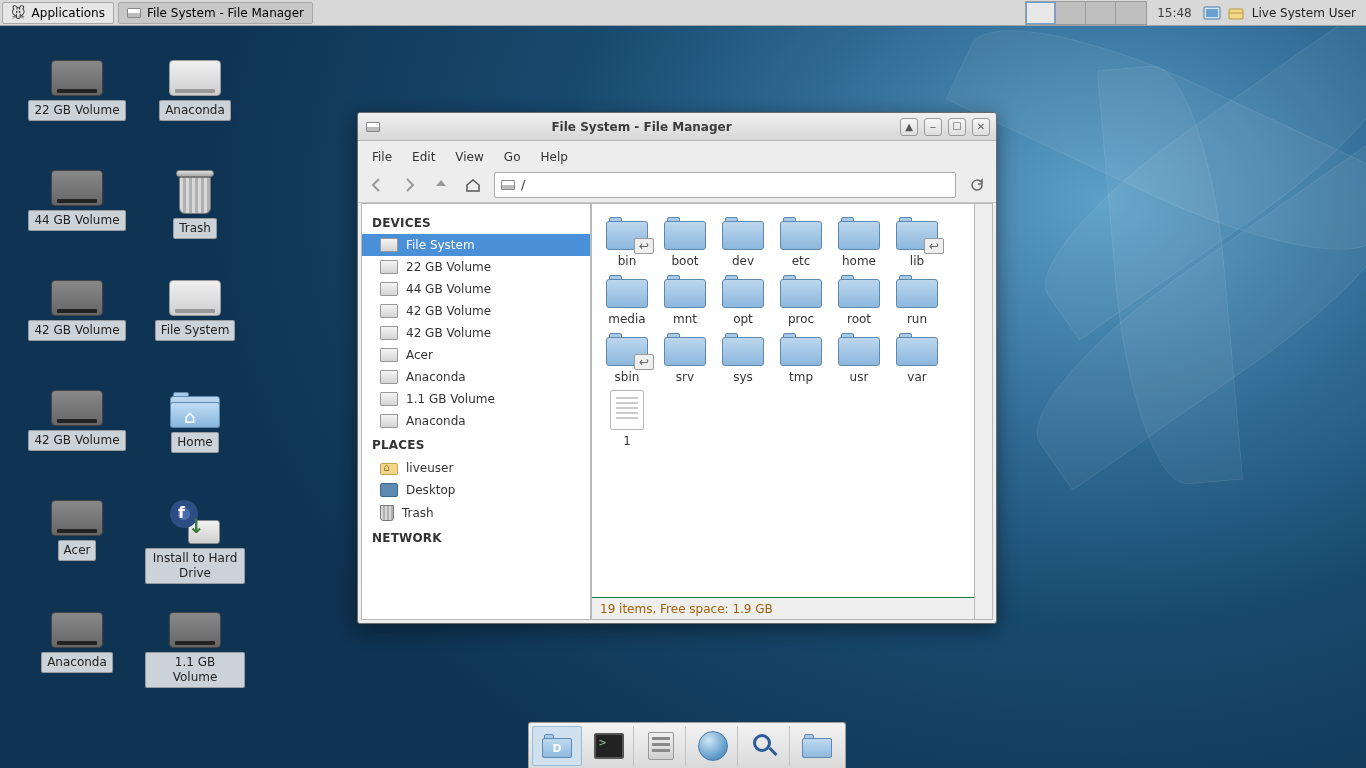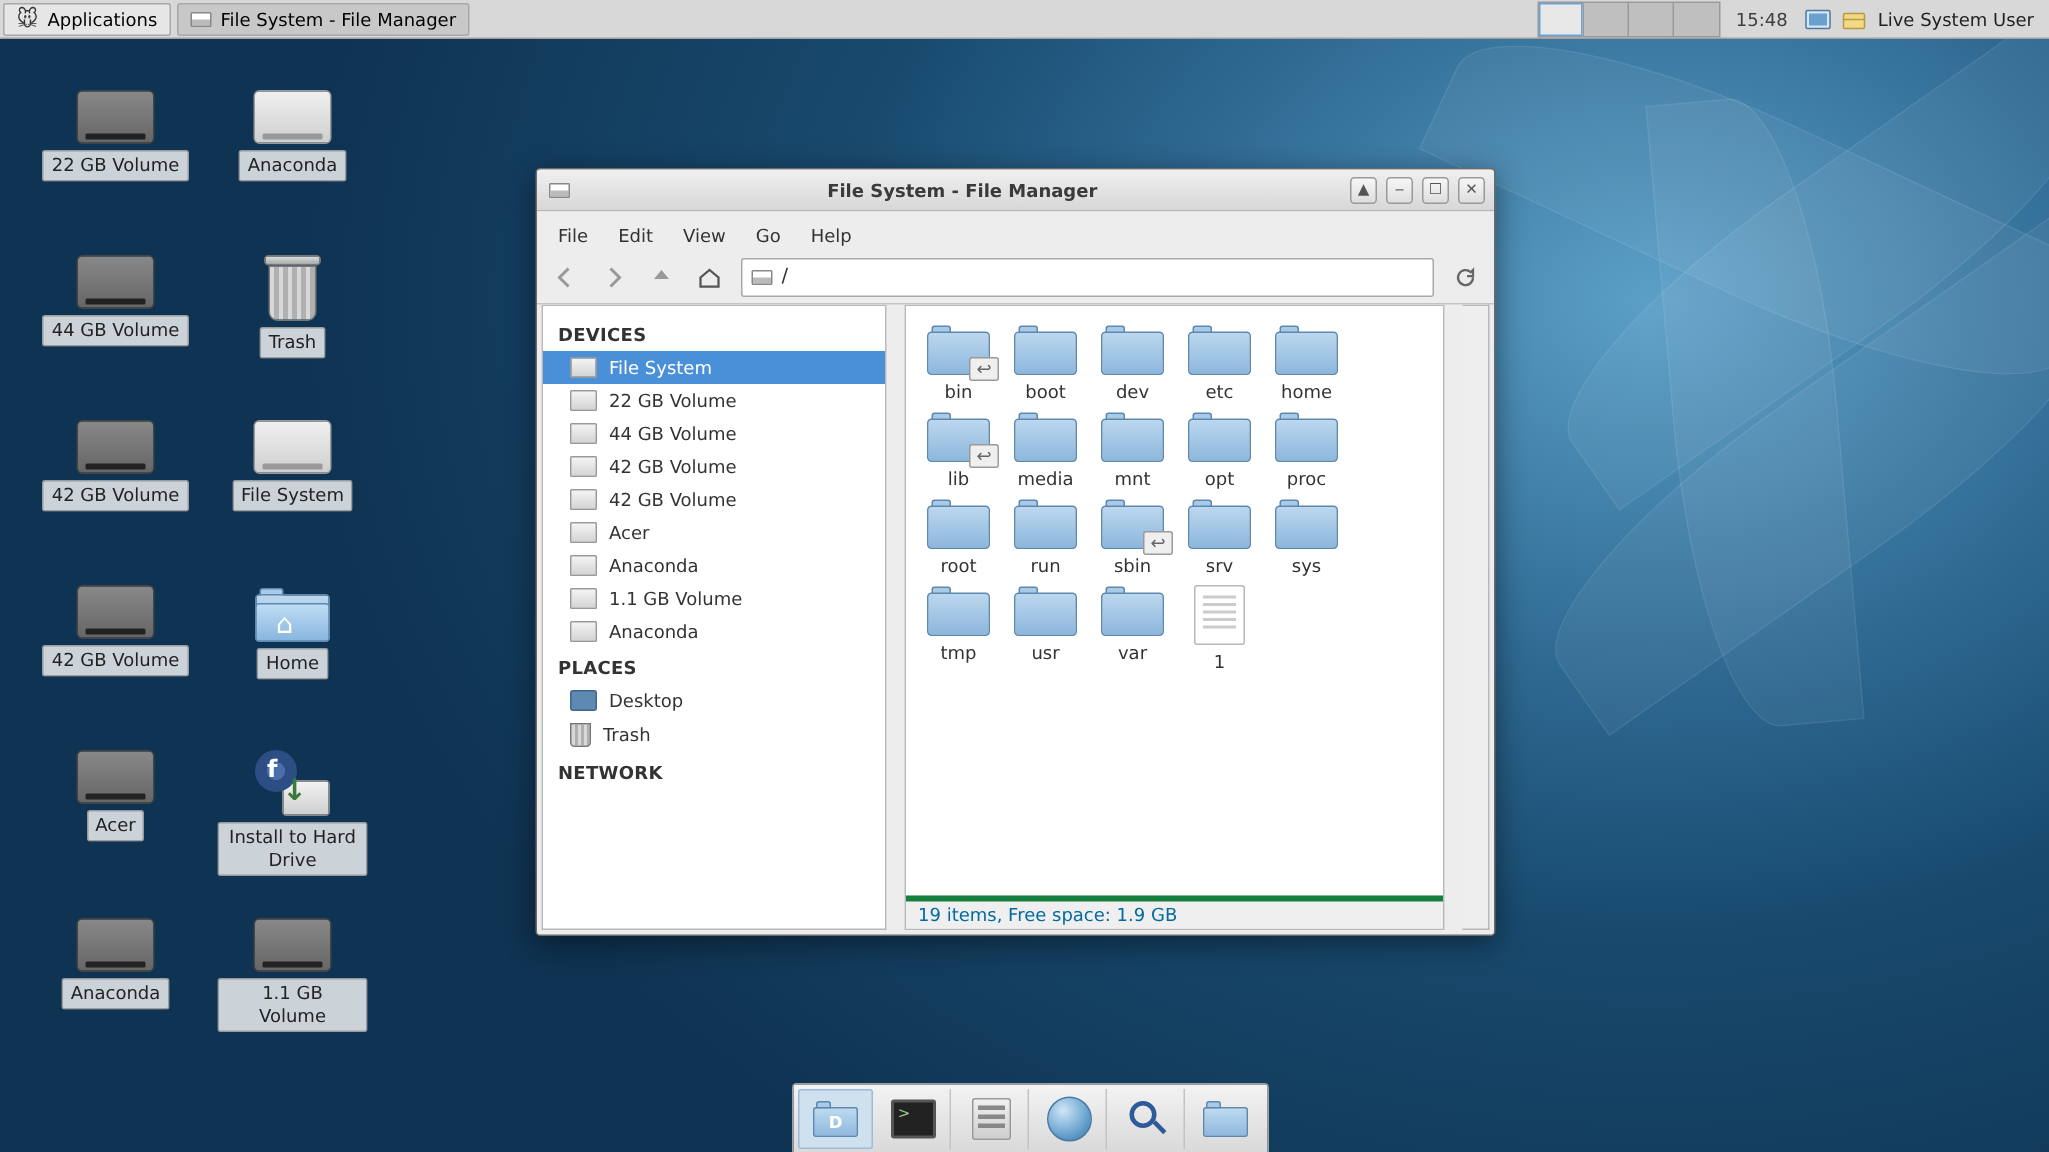--- a/index.html
+++ b/index.html
@@ -61,21 +61,21 @@
 .titlebar .wbtn:last-child{margin-right:6px;}
 .menubar{height:26px;display:flex;align-items:flex-end;padding:0 6px;gap:4px;background:#ededed;}
 .menubar span{padding:3px 8px;color:#333;}
 .toolbar{height:36px;display:flex;align-items:center;padding:0 8px;gap:10px;background:#ededed;border-bottom:1px solid #c5c5c5;}
 .toolbar .navbtn{width:22px;height:22px;display:flex;align-items:center;justify-content:center;color:#888;}
 .toolbar .navbtn.enabled{color:#444;}
 .addrwrap{flex:1;display:flex;align-items:center;height:26px;border:1px solid #a9a9a9;border-radius:2px;background:#fff;}
 .addrwrap .aicon{margin:0 6px;}
 .addrwrap input{flex:1;border:0;outline:0;background:transparent;font-size:13px;color:#333;padding-right:6px;}
 .toolbar .refresh{width:22px;color:#666;display:flex;align-items:center;justify-content:center;}
-.content{flex:1;display:flex;overflow:hidden;padding:0 3px 3px 3px;gap:12px;}
+.content{flex:1;display:flex;overflow:hidden;padding:0 3px 3px 3px;gap:0;}
 .sidebar{width:230px;background:#fff;border:1px solid #b8b8b8;overflow-y:auto;padding:6px 0;}
 .sidebar .hdr{font-weight:bold;color:#333;padding:6px 10px 4px;letter-spacing:0.2px;}
 .sidebar .item{display:flex;align-items:center;gap:8px;padding:4px 10px 4px 18px;color:#333;}
 .sidebar .item.selected{background:#4a90d9;color:#fff;}
 .side-ico{width:18px;height:14px;flex:none;}
 .side-ico.drv{background:linear-gradient(#f4f4f4,#d4d4d4);border:1px solid #999;border-radius:1px;}
 .side-ico.homefold{width:18px;height:15px;position:relative;}
 .side-ico.homefold::before{content:"";position:absolute;inset:0;top:3px;background:#f2d58a;border:1px solid #c4a550;border-radius:2px;}
 .side-ico.homefold::after{content:"⌂";position:absolute;left:3px;top:1px;font-size:11px;color:#a07f2e;}
 .side-ico.deskfold{width:18px;height:14px;background:#5e8ab2;border:1px solid #3c668c;border-radius:2px;}
@@ -83,21 +83,21 @@
 .mainpane{flex:1;background:#fff;border:1px solid #b8b8b8;display:flex;flex-direction:column;}
 .iconview{flex:1;padding:12px 6px;display:flex;flex-wrap:wrap;align-content:flex-start;gap:6px 0;}
 .fcell{width:58px;display:flex;flex-direction:column;align-items:center;gap:4px;}
 .fcell .nm{color:#333;font-size:12px;text-align:right;}
 .folder-ico{width:42px;height:34px;position:relative;}
 .folder-ico .bk{position:absolute;inset:0;top:5px;background:linear-gradient(#bcd7ee,#8cb7dd);border:1px solid #5d88af;border-radius:3px;}
 .folder-ico .tb{position:absolute;left:3px;top:1px;width:13px;height:7px;background:#a8cae6;border:1px solid #5d88af;border-radius:2px 2px 0 0;}
 .folder-ico .link{position:absolute;right:-6px;bottom:-4px;width:20px;height:16px;background:#efefef;border:1px solid #9a9a9a;border-radius:2px;display:flex;align-items:center;justify-content:center;color:#666;font-size:12px;}
 .file-ico{width:34px;height:40px;background:#fff;border:1px solid #b8b8b8;border-radius:2px;position:relative;}
 .file-ico::before{content:"";position:absolute;left:5px;right:5px;top:6px;height:2px;background:#ccc;box-shadow:0 5px 0 #ccc,0 10px 0 #ccc,0 15px 0 #ccc,0 20px 0 #ccc;}
-.statusbar{height:22px;border-top:4px solid #15803d;display:flex;align-items:center;padding:0 8px;color:#0369a1;font-size:12px;background:#efefef;}
+.statusbar{height:22px;border-top:1px solid #15803d;display:flex;align-items:center;padding:0 8px;color:#a16207;font-size:12px;background:#efefef;}
 .scrollcol{width:18px;background:#eee;border:1px solid #b8b8b8;border-left:0;}
 
 
 .dock{position:absolute;left:528px;bottom:0;height:46px;background:linear-gradient(#f3f3f3,#d9d9d9);border:1px solid #9f9f9f;border-bottom:0;border-radius:3px 3px 0 0;display:flex;align-items:center;padding:3px;gap:2px;}
 .dock .ditem{width:50px;height:40px;display:flex;align-items:center;justify-content:center;border-right:1px solid #c3c3c3;}
 .dock .ditem:last-child{border-right:0;}
 .dock .ditem.sel{background:#cfe0ef;border:1px solid #9abcd8;border-radius:2px;}
 .mini-folder{width:30px;height:24px;position:relative;}
 .mini-folder .bk{position:absolute;inset:0;top:4px;background:linear-gradient(#bedaf0,#8fb9de);border:1px solid #5d88af;border-radius:2px;}
 .mini-folder .tb{position:absolute;left:2px;top:0;width:10px;height:5px;background:#a9cbe7;border:1px solid #5d88af;border-radius:2px 2px 0 0;}
@@ -325,20 +325,24 @@
               <span>1.1 GB Volume</span>
             </div>
             <div class="item">
               <span class="side-ico drv"></span>
               <span>Anaconda</span>
             </div>
           </div>
         <div class="hdr">PLACES</div>
         <div id="sb-places">
             <div class="item">
+              <span class="side-ico homefold"></span>
+              <span>liveuser</span>
+            </div>
+            <div class="item">
               <span class="side-ico deskfold"></span>
               <span>Desktop</span>
             </div>
             <div class="item">
               <span class="side-ico trash"></span>
               <span>Trash</span>
             </div>
           </div>
         <div class="hdr">NETWORK</div>
       </div>

